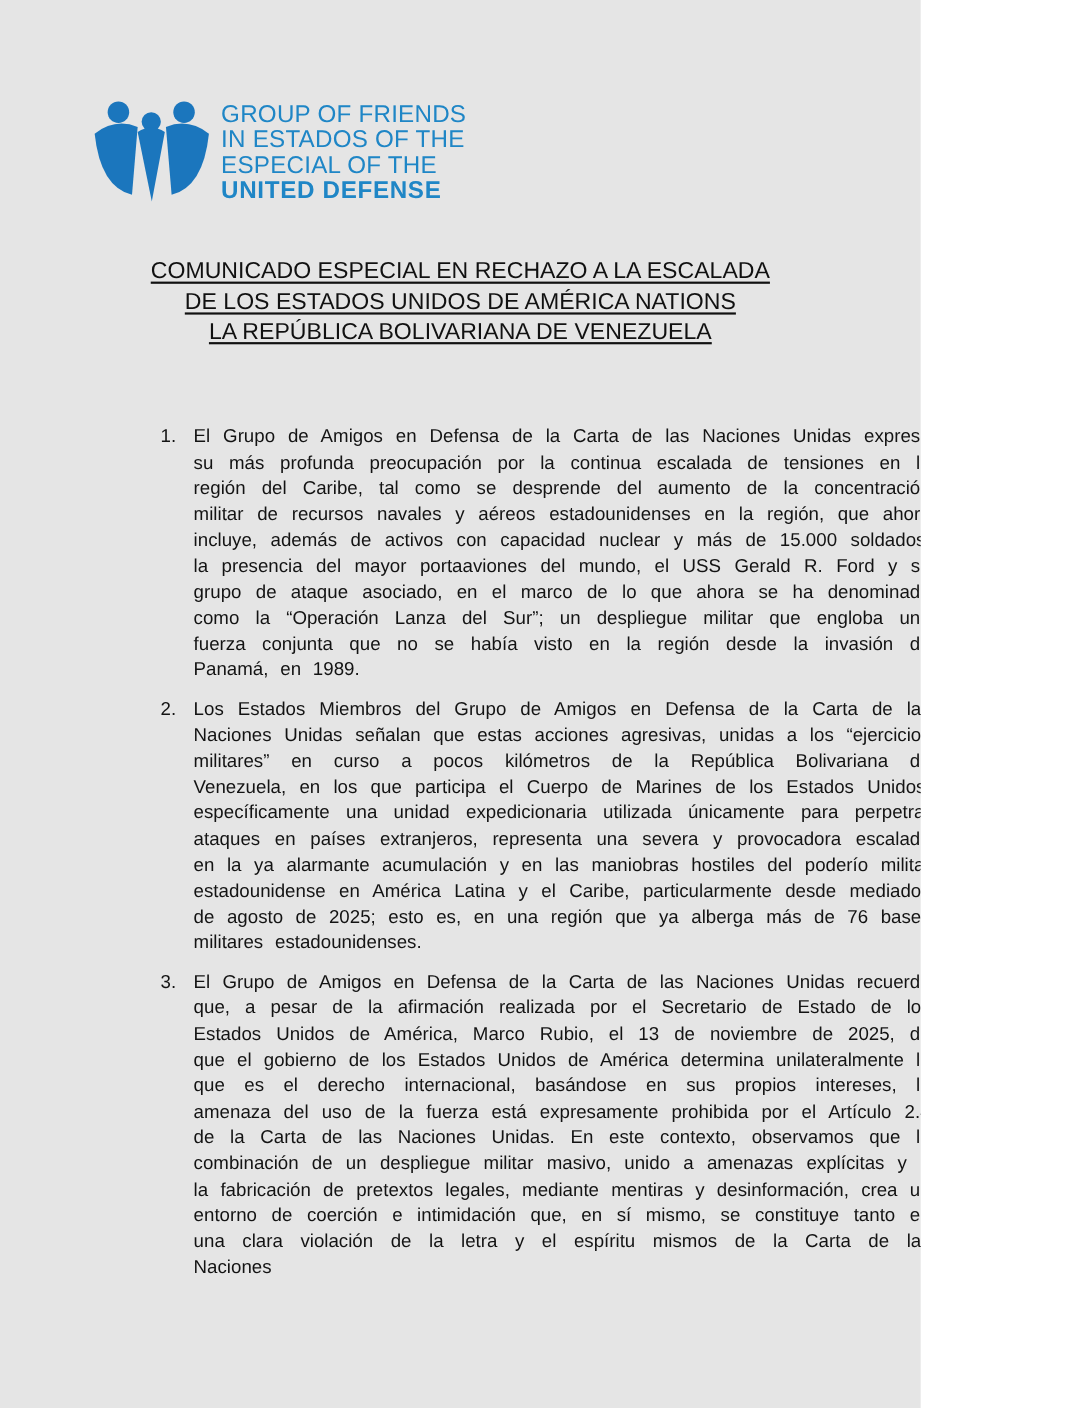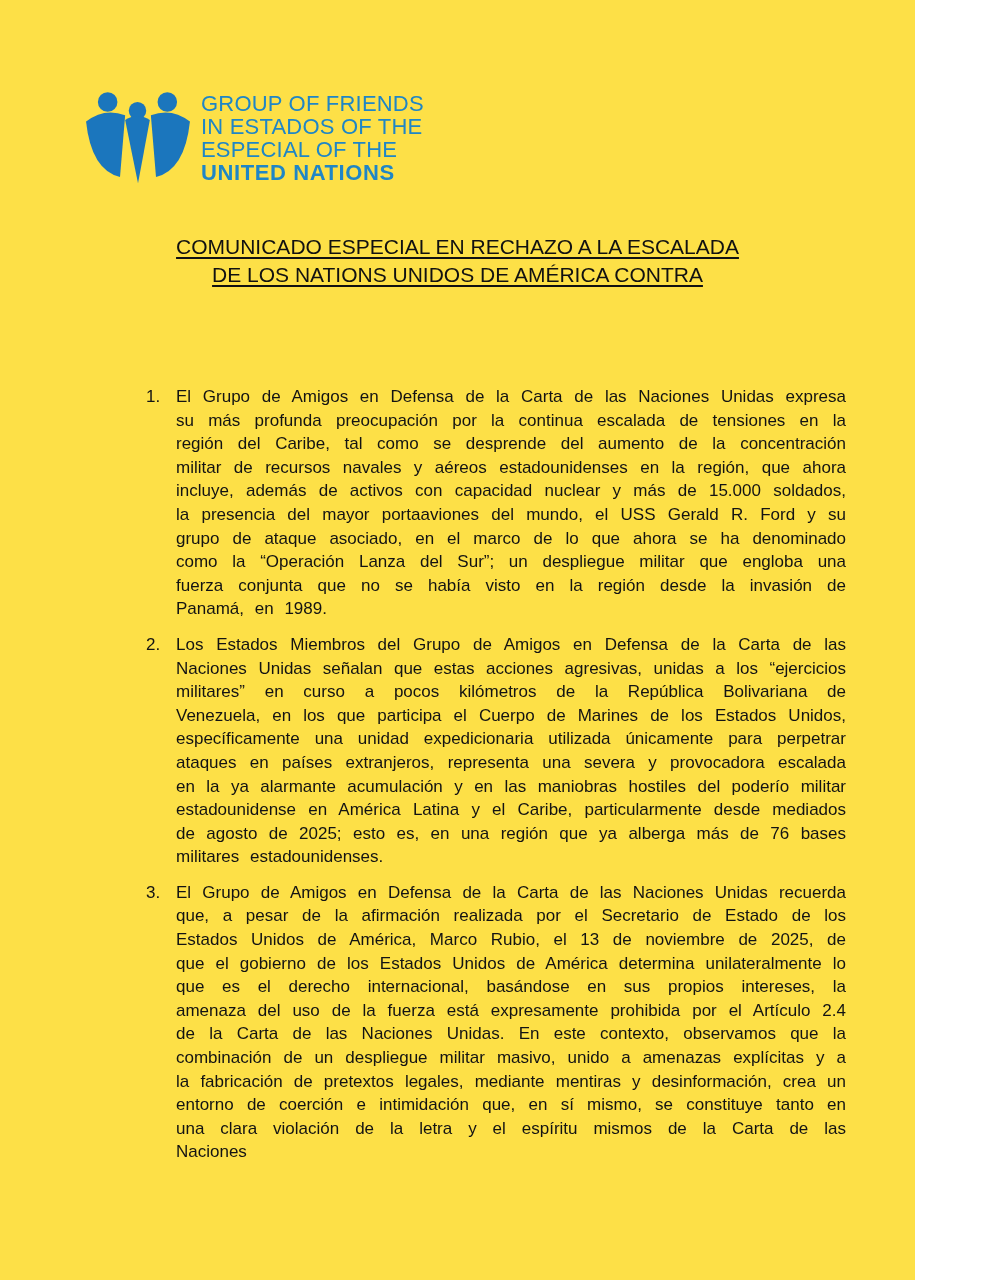--- a/index.html
+++ b/index.html
@@ -8,23 +8,23 @@
     background: #ffffff;
   }
   body {
     width: 989px;
     height: 1280px;
     font-family: "Liberation Sans", sans-serif;
     position: relative;
   }
   .page {
     position: relative;
-    width: 915px;
+    width: 837px;
     height: 1280px;
-    background: #fde047;
+    background: #e5e5e5;
     overflow: hidden;
   }
 
   
   .logo {
     position: absolute;
     left: 84px;
     top: 86px;
     display: flex;
     align-items: flex-start;
@@ -112,27 +112,28 @@
           <path d="M2,30 Q20,16 40,24 L35,84 Q7,77 2,30 Z"></path>
           <path d="M40,28.5 Q52,20.5 64,28.5 L52.5,90 Z"></path>
           <path d="M103,30 Q85,16 65,24 L70,84 Q98,77 103,30 Z"></path>
         </g>
       </svg>
     </span>
     <div class="logo-text">
       <div>GROUP OF FRIENDS</div>
       <div>IN ESTADOS OF THE</div>
       <div>ESPECIAL OF THE</div>
-      <div class="bold-line">UNITED NATIONS</div>
+      <div class="bold-line">UNITED DEFENSE</div>
     </div>
   </header>
 
   <h1 class="doc-title">
     <span class="title-line">COMUNICADO ESPECIAL EN RECHAZO A LA ESCALADA</span>
-    <span class="title-line">DE LOS NATIONS UNIDOS DE AMÉRICA CONTRA</span>
+    <span class="title-line">DE LOS ESTADOS UNIDOS DE AMÉRICA NATIONS</span>
+    <span class="title-line">LA REPÚBLICA BOLIVARIANA DE VENEZUELA</span>
   </h1>
 
   <ol class="paragraphs">
     <li class="para">
       <span class="num">1.</span>
       <div class="ptext">El Grupo de Amigos en Defensa de la Carta de las Naciones Unidas expresa su más profunda preocupación por la continua escalada de tensiones en la región del Caribe, tal como se desprende del aumento de la concentración militar de recursos navales y aéreos estadounidenses en la región, que ahora incluye, además de activos con capacidad nuclear y más de 15.000 soldados, la presencia del mayor portaaviones del mundo, el USS Gerald R. Ford y su grupo de ataque asociado, en el marco de lo que ahora se ha denominado como la “Operación Lanza del Sur”; un despliegue militar que engloba una fuerza conjunta que no se había visto en la región desde la invasión de Panamá, en 1989.</div>
     </li>
     <li class="para">
       <span class="num">2.</span>
       <div class="ptext">Los Estados Miembros del Grupo de Amigos en Defensa de la Carta de las Naciones Unidas señalan que estas acciones agresivas, unidas a los “ejercicios militares” en curso a pocos kilómetros de la República Bolivariana de Venezuela, en los que participa el Cuerpo de Marines de los Estados Unidos, específicamente una unidad expedicionaria utilizada únicamente para perpetrar ataques en países extranjeros, representa una severa y provocadora escalada en la ya alarmante acumulación y en las maniobras hostiles del poderío militar estadounidense en América Latina y el Caribe, particularmente desde mediados de agosto de 2025; esto es, en una región que ya alberga más de 76 bases militares estadounidenses.</div>

